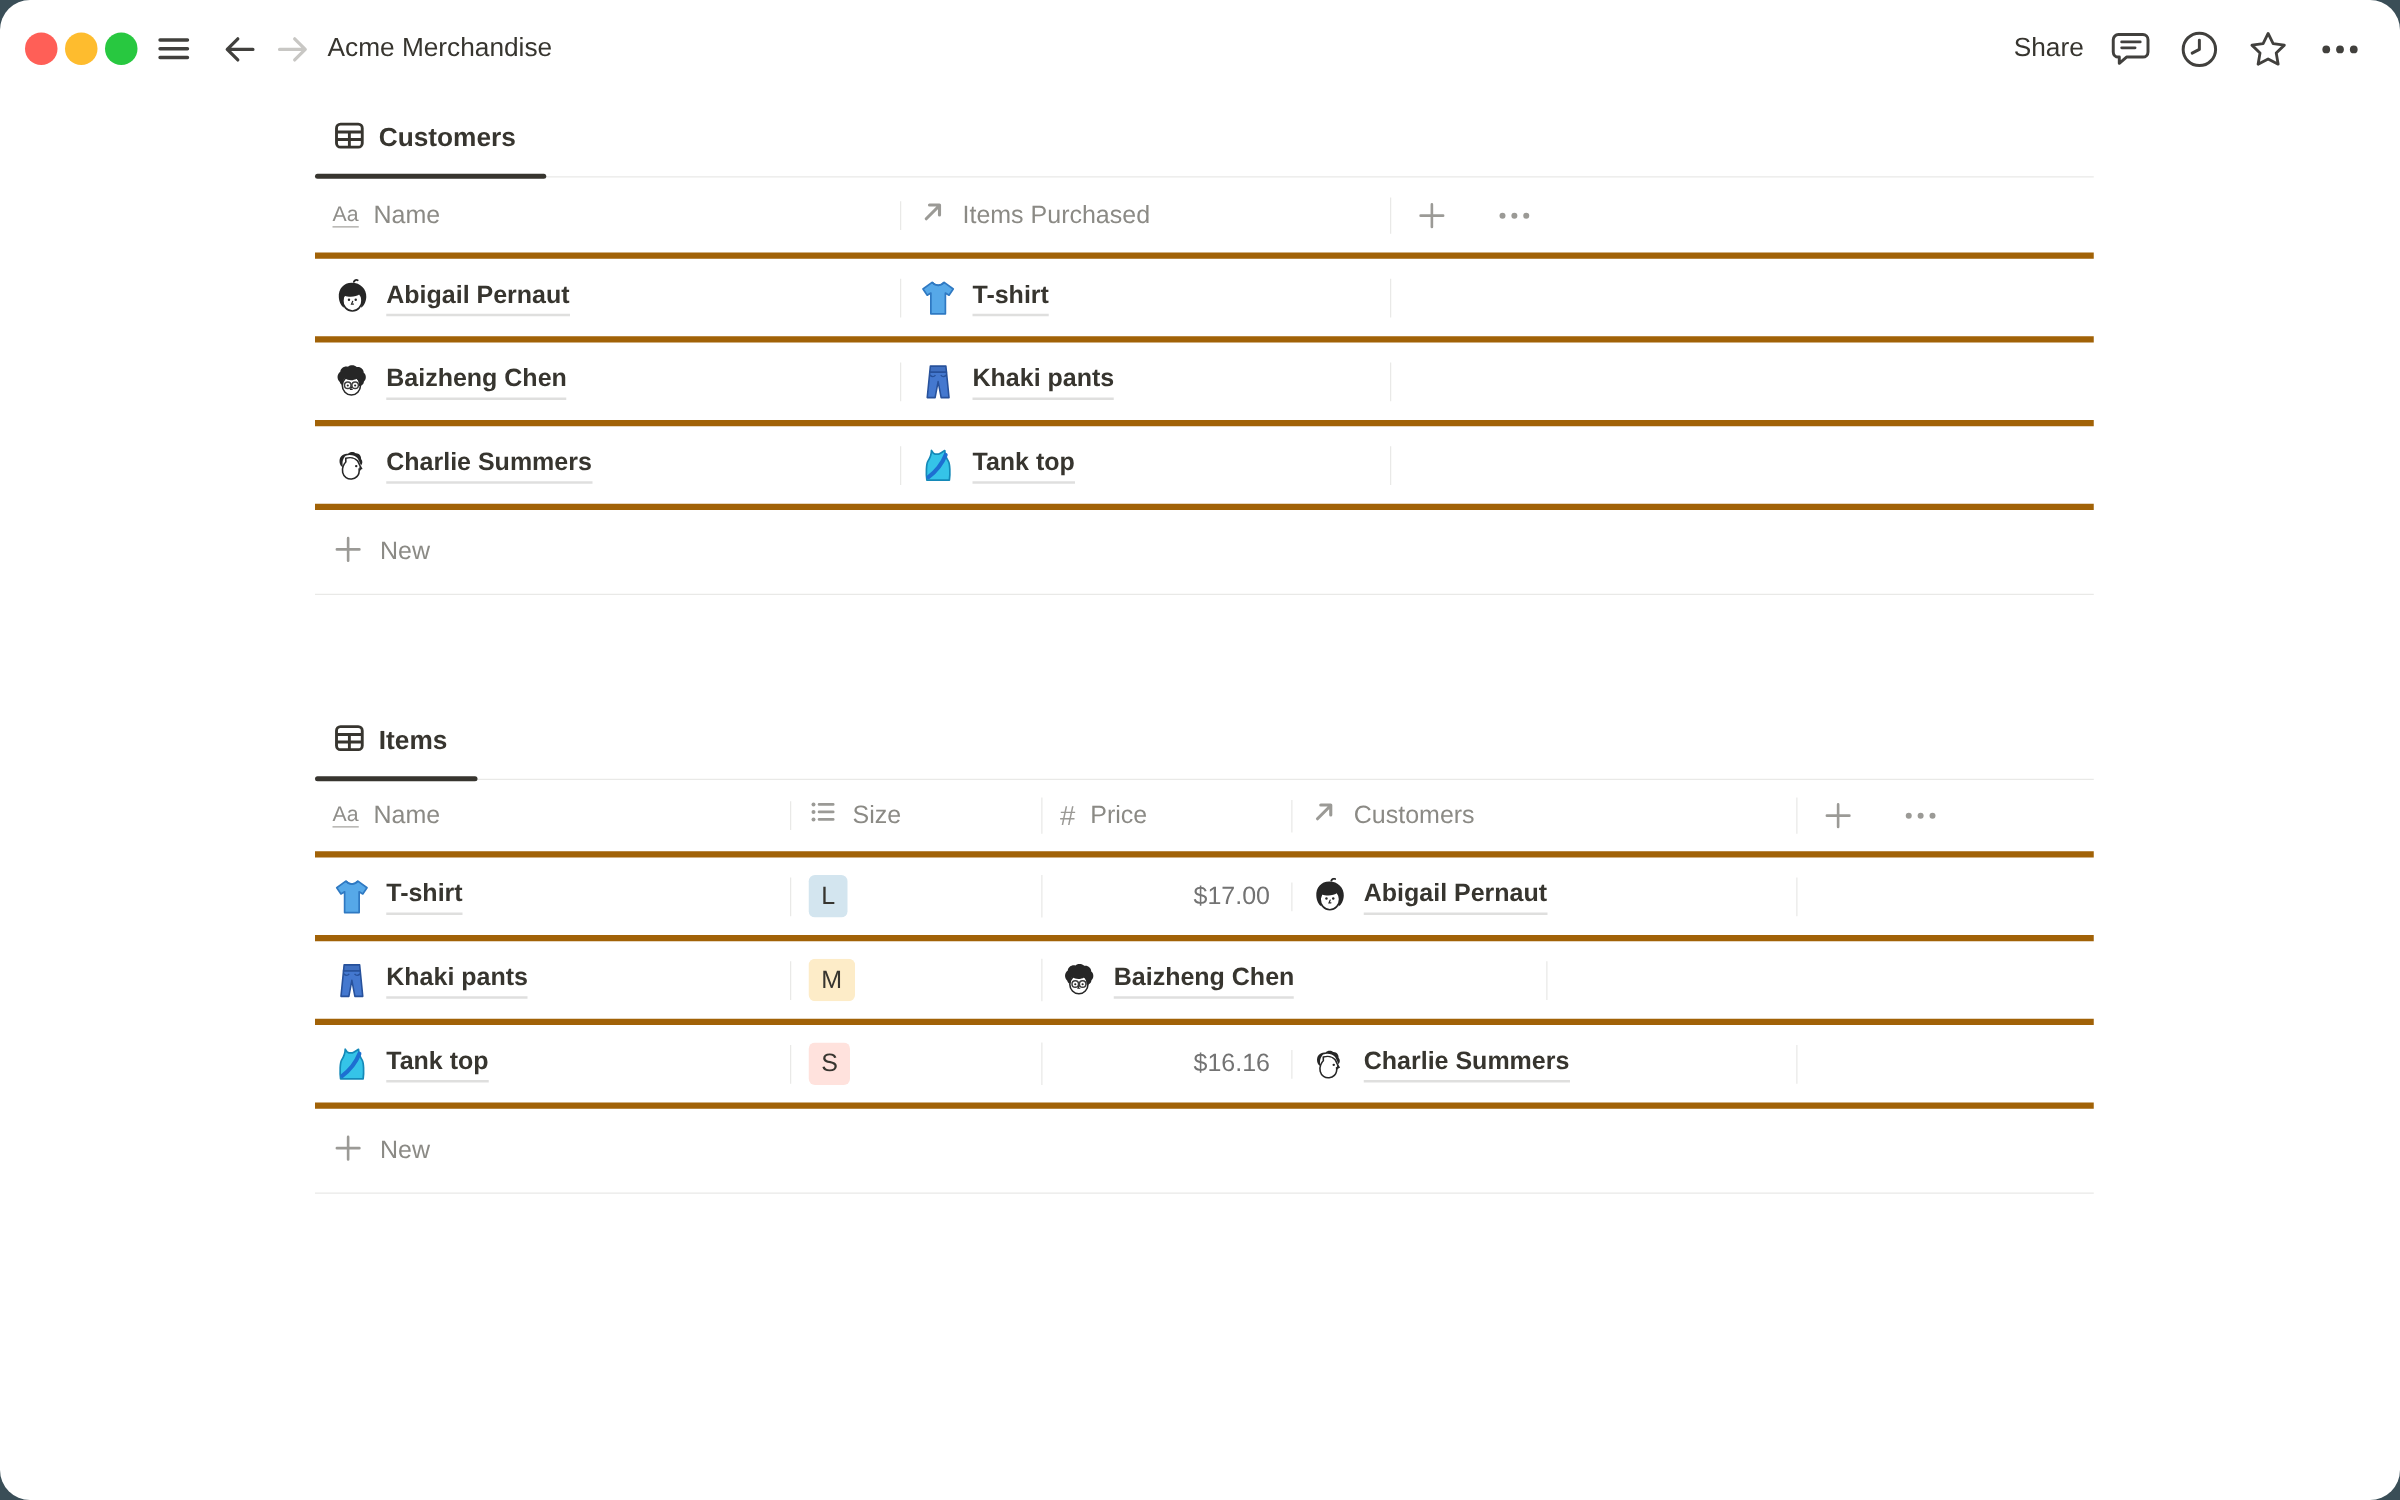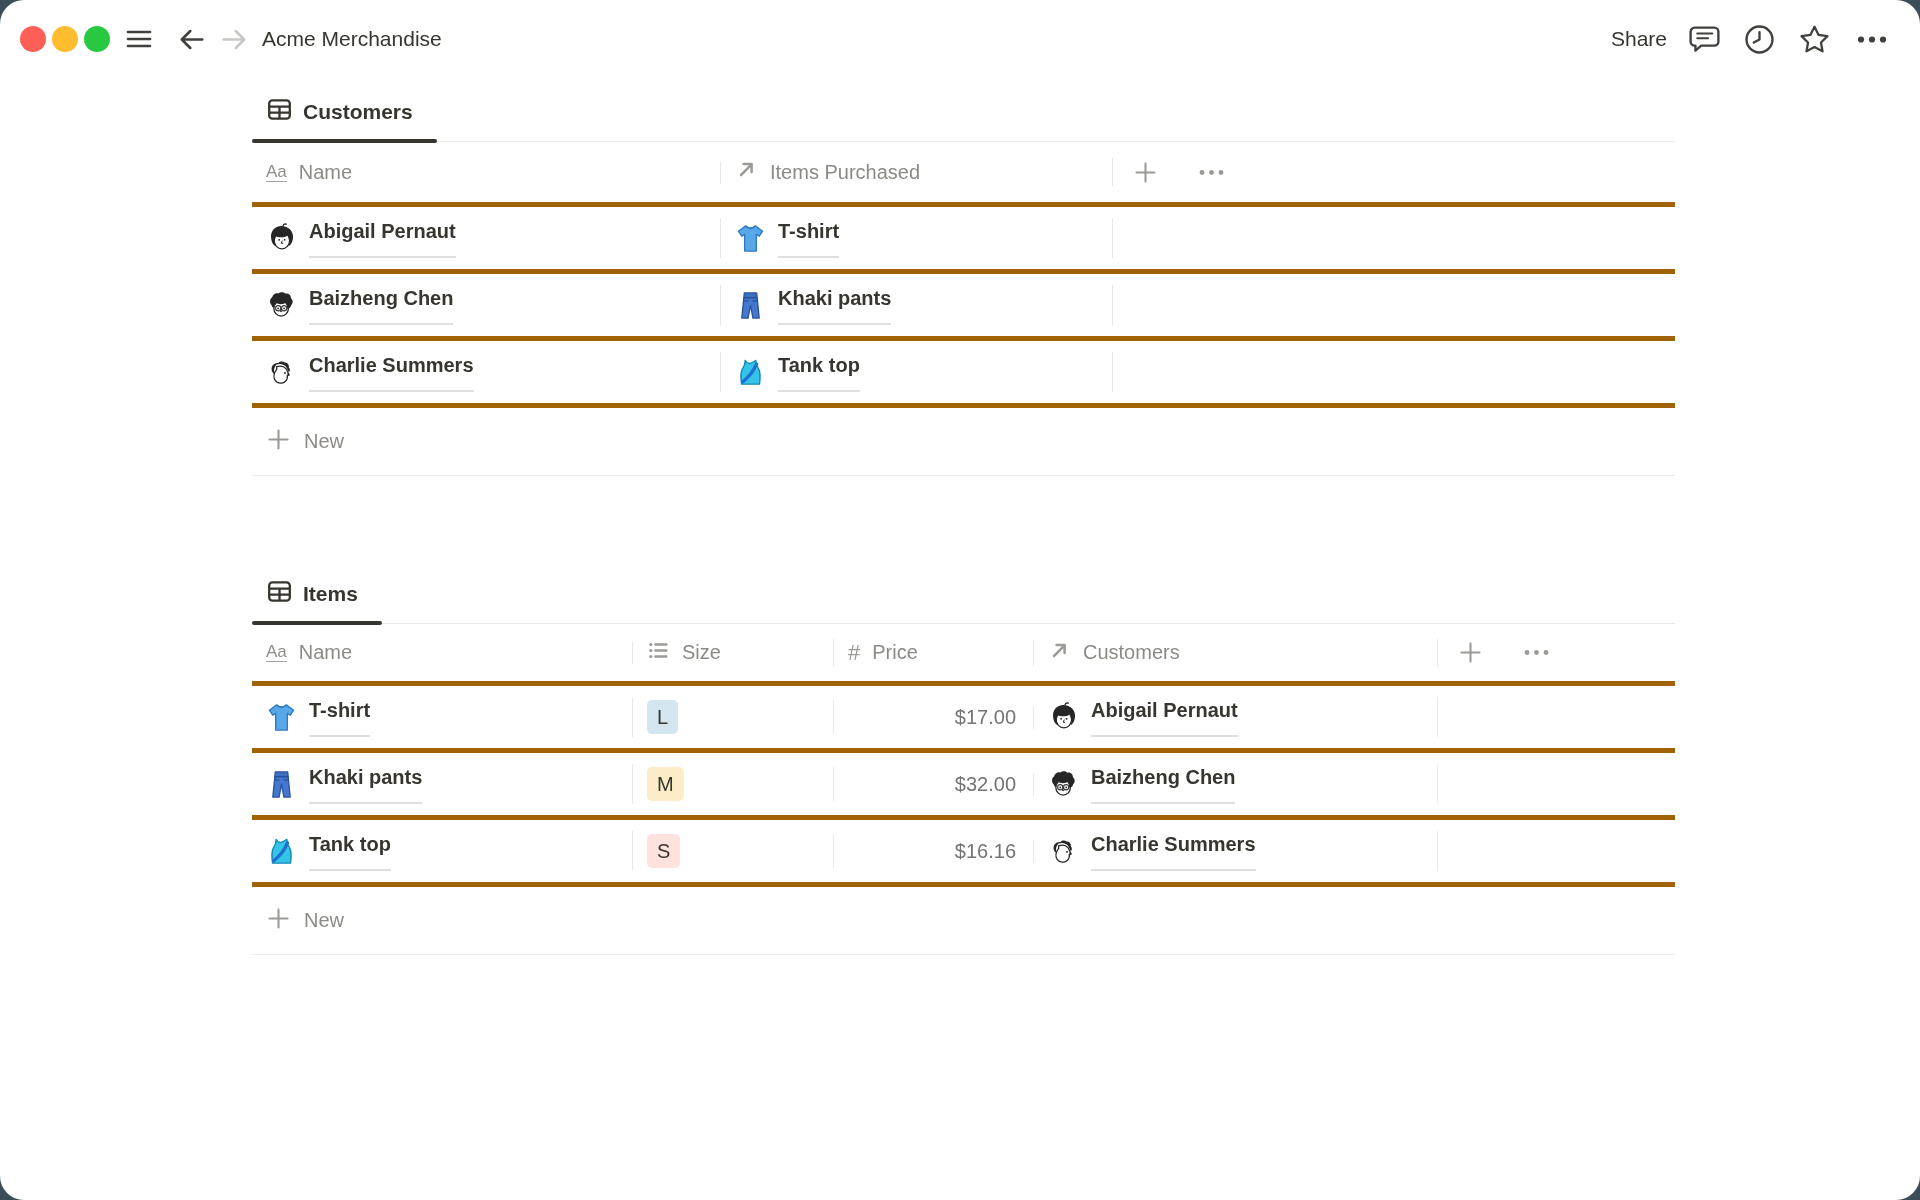--- a/index.html
+++ b/index.html
@@ -84,21 +84,21 @@
   .head { color: #8b8a85; font-size: 20px; font-weight: 400; cursor: pointer; }
   .head .hlabel { color: #8b8a85; }
   .actions { gap: 38px; padding-left: 20px; cursor: default; }
   .aa {
     font-size: 17px; line-height: 1; color: #8f8e8a;
     border-bottom: 1.7px solid #a5a4a0; padding-bottom: 1px; font-weight: 500;
   }
   .hash { font-size: 22px; color: #9b9a96; font-weight: 500; }
   .name-link {
     font-size: 20px; font-weight: 600; color: #37352f; cursor: pointer;
-    border-bottom: 2px solid rgba(55,53,47,0.16); padding-bottom: 12px;
+    border-bottom: 2px solid rgba(55,53,47,0.16); padding-bottom: 2px;
     white-space: nowrap; line-height: 1.3;
   }
   .price-val { font-size: 20px; color: #737373; }
   .badge {
     display: inline-flex; align-items: center; height: 34px;
     padding: 0 10px; border-radius: 5px;
     font-size: 20px; color: #37352f; cursor: pointer;
   }
   .avatar, .emoji { display: flex; align-items: center; justify-content: center; width: 31px; height: 31px; flex: none; }
   .spacer-bottom { height: 162px; }
@@ -401,23 +401,20 @@
                 <path d="M9.6 3h12.8l.5 5H9.1Z" fill="#3f6fc0" stroke="#27519b" stroke-width="1.3" stroke-linejoin="round"></path>
                 <path d="M9.1 8h13.8L25 29h-6.5L16 15.8 13.5 29H7Z" fill="#4478cf" stroke="#27519b" stroke-width="1.3" stroke-linejoin="round"></path>
                 <path d="M9.2 10.4c1.9 1.7 3.3 1.7 4.6 0M18.2 10.4c1.3 1.7 2.7 1.7 4.6 0" stroke="#27519b" stroke-width="1.2" fill="none"></path>
               </svg>
           </span>
           <span class="name-link">Khaki pants</span>
         </div>
         <div class="cell it-c2 bordered">
           <span class="badge" style="background-color: rgb(253, 236, 200);">M</span>
         </div>
-        <div class="cell it-c3 bordered">
-          <span class="price-val">$32.00</span>
-        </div>
         <div class="cell it-c4 bordered">
           <span class="avatar">
             <svg width="31" height="31" viewBox="0 0 32 32">
                 <ellipse cx="15.6" cy="19" rx="7.5" ry="7.9" fill="#fff" stroke="#262626" stroke-width="1.3"></ellipse>
                 <path d="M6 16C3.4 13.8 3.6 9.4 6.4 7.6 6.8 4.6 10 2.6 12.8 3.6c2-1.8 5.4-1.6 7.2.2 3-.6 5.8 1.6 5.8 4.6 2.2 1.6 2.4 5.4.2 7.2-.2 2.4-2.2 4-4.2 3.8.2-2.6-.4-4.8-2-6-2.6 1.8-7.4 1.6-9.6-.4-1.2 1.2-1.8 3.2-1.6 5.4C7.4 18.6 6.2 17.4 6 16Z" fill="#262626"></path>
                 <circle cx="12.6" cy="18.8" r="2.7" fill="none" stroke="#3d3d3d" stroke-width="1.2"></circle>
                 <circle cx="18.7" cy="18.8" r="2.7" fill="none" stroke="#3d3d3d" stroke-width="1.2"></circle>
                 <path d="M15.3 18.8h.7" stroke="#3d3d3d" stroke-width="1.2"></path>
                 <circle cx="12.6" cy="19" r=".9" fill="#262626"></circle>
                 <circle cx="18.7" cy="19" r=".9" fill="#262626"></circle>

